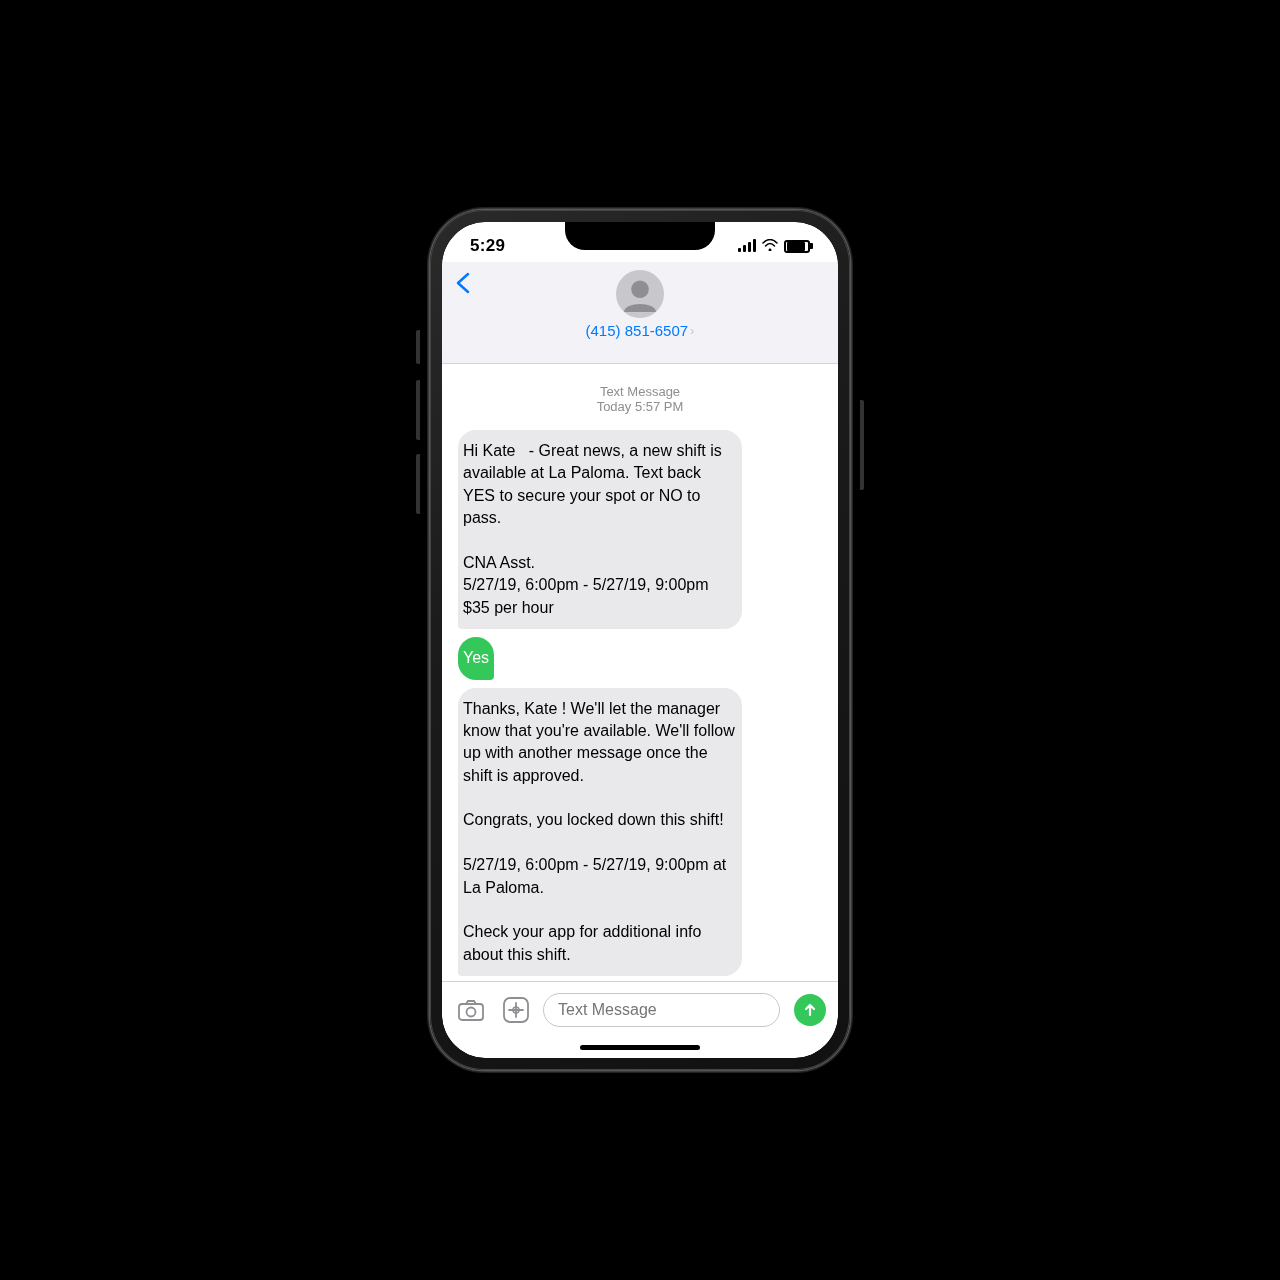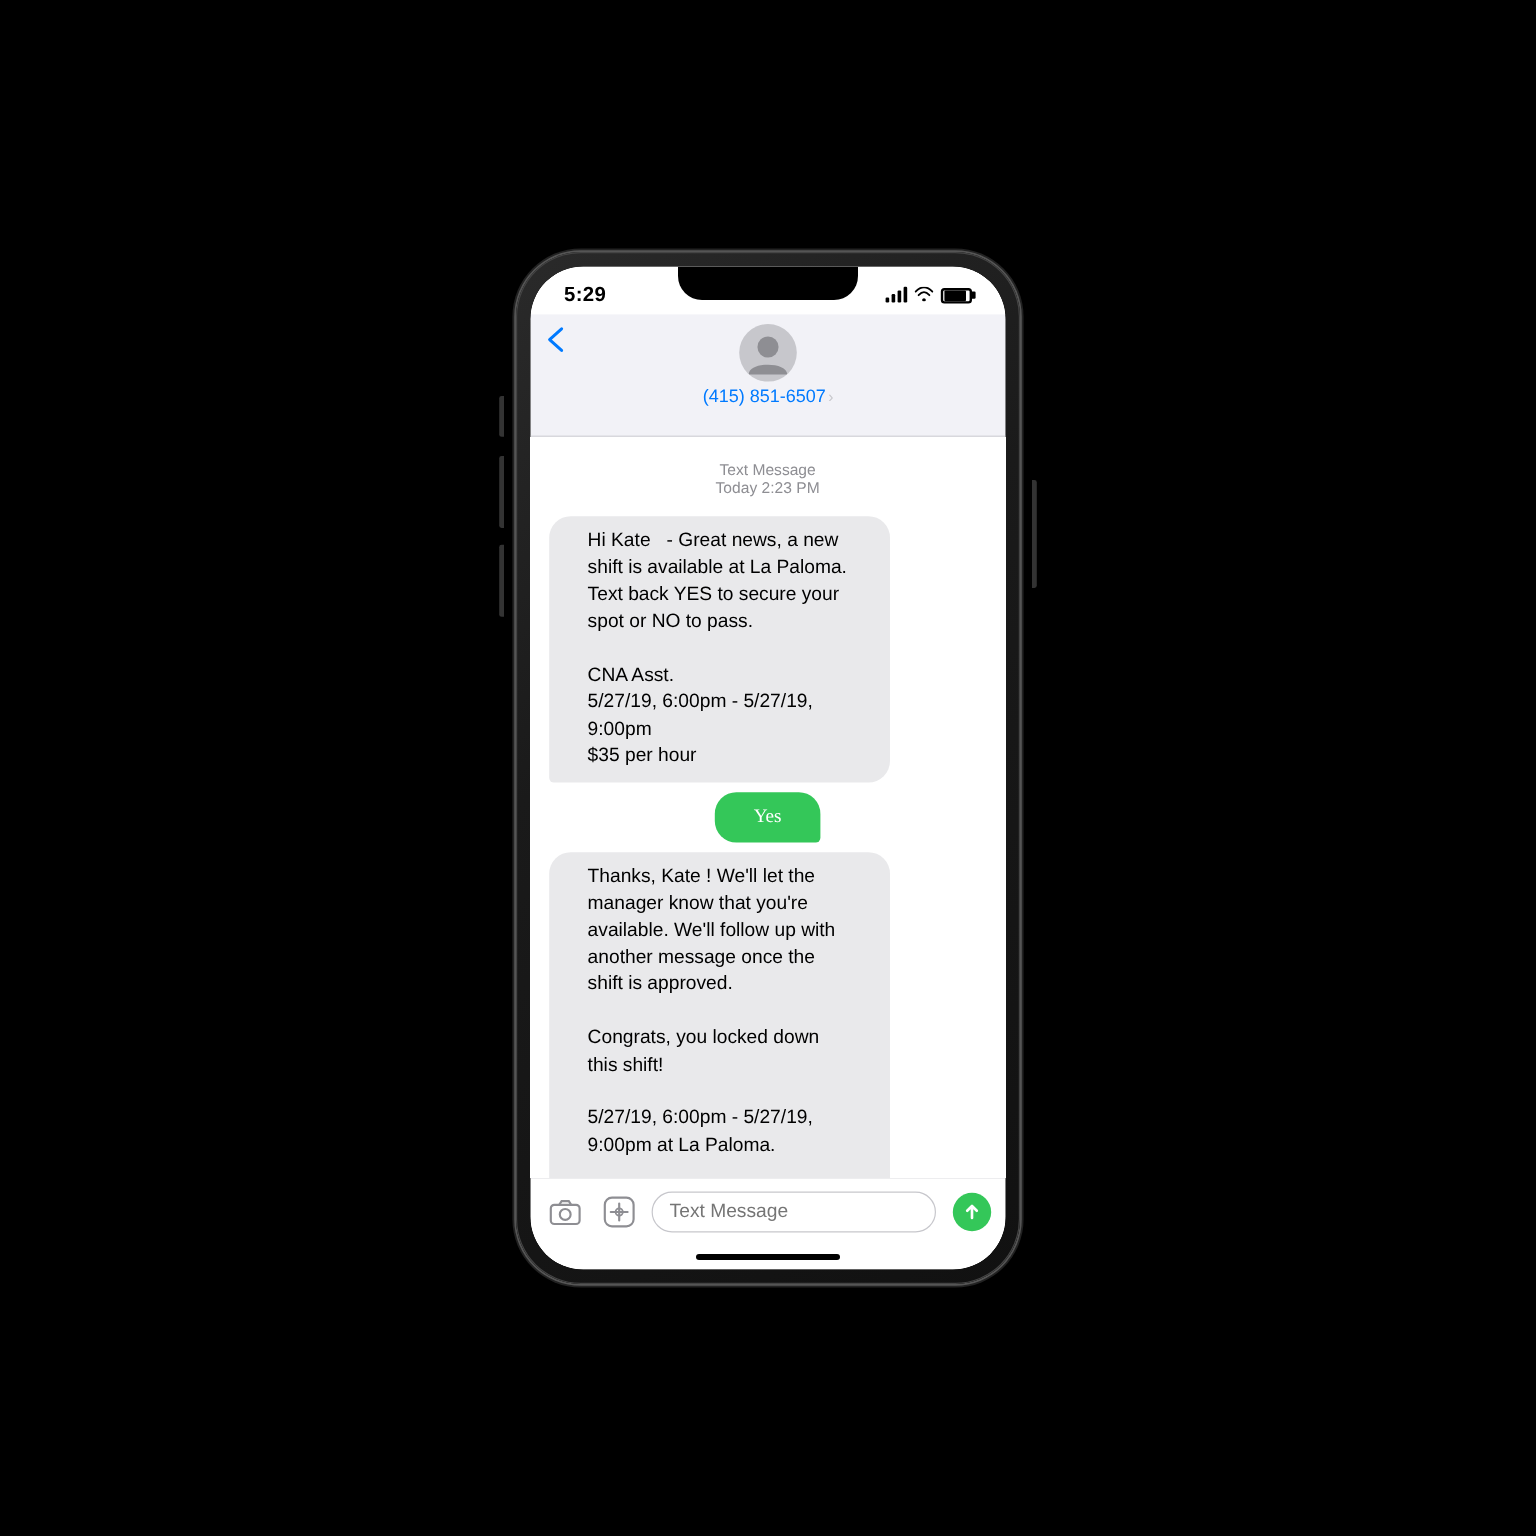--- a/index.html
+++ b/index.html
@@ -249,27 +249,26 @@
     .bubble-row {
       display: flex;
       margin-bottom: 4px;
     }
 
     .bubble-row.incoming {
       justify-content: flex-start;
     }
 
     .bubble-row.outgoing {
-      justify-content: center;
-      font-family: Liberation Serif, serif;
+      justify-content: flex-start;
     }
 
     .bubble {
       max-width: 78%;
-      padding: 10px 32px;
+      padding: 10px 5px;
       border-radius: 18px;
       font-size: 16px;
       line-height: 1.4;
       word-break: break-word;
     }
 
     .bubble.incoming {
       background: #e9e9eb;
       color: #000;
       border-bottom-left-radius: 4px;
@@ -412,21 +411,21 @@
         <div class="contact-number">
           <span>(415) 851-6507</span>
           <span class="chevron-right">›</span>
         </div>
       </div>
 
       <div class="message-area">
 
         <div class="message-meta">
           <div class="message-meta-type">Text Message</div>
-          <div class="message-meta-time">Today 2:23 PM</div>
+          <div class="message-meta-time">Today 5:57 PM</div>
         </div>
 
         <div class="bubble-row incoming">
           <div class="bubble incoming">
             <span>Hi Kate &nbsp; - Great news, a new shift is available at La Paloma. Text back YES to secure your spot or NO to pass.<br><br>CNA Asst.<br>5/27/19, 6:00pm - 5/27/19, 9:00pm<br>$35 per hour</span>
           </div>
         </div>
 
         <div class="bubble-row outgoing">
           <div class="bubble outgoing">

